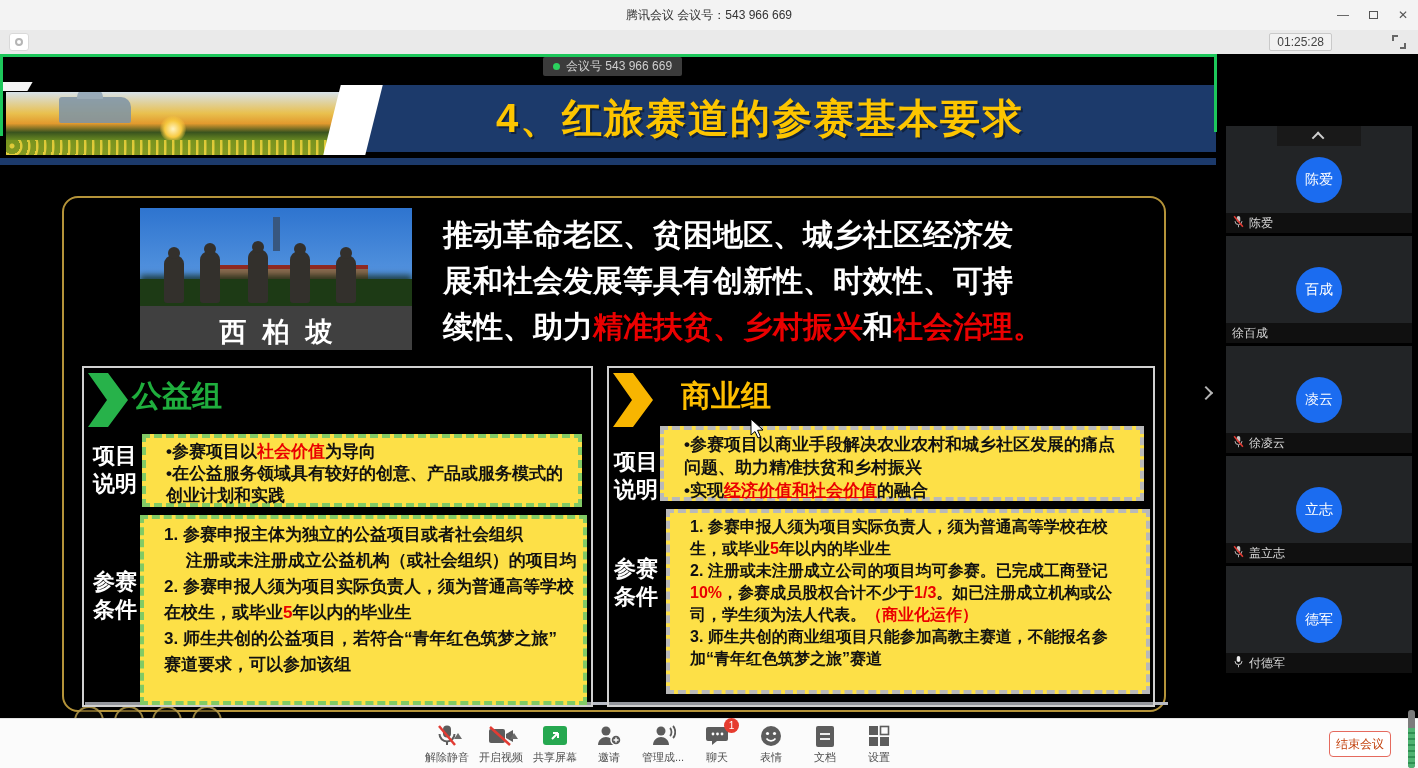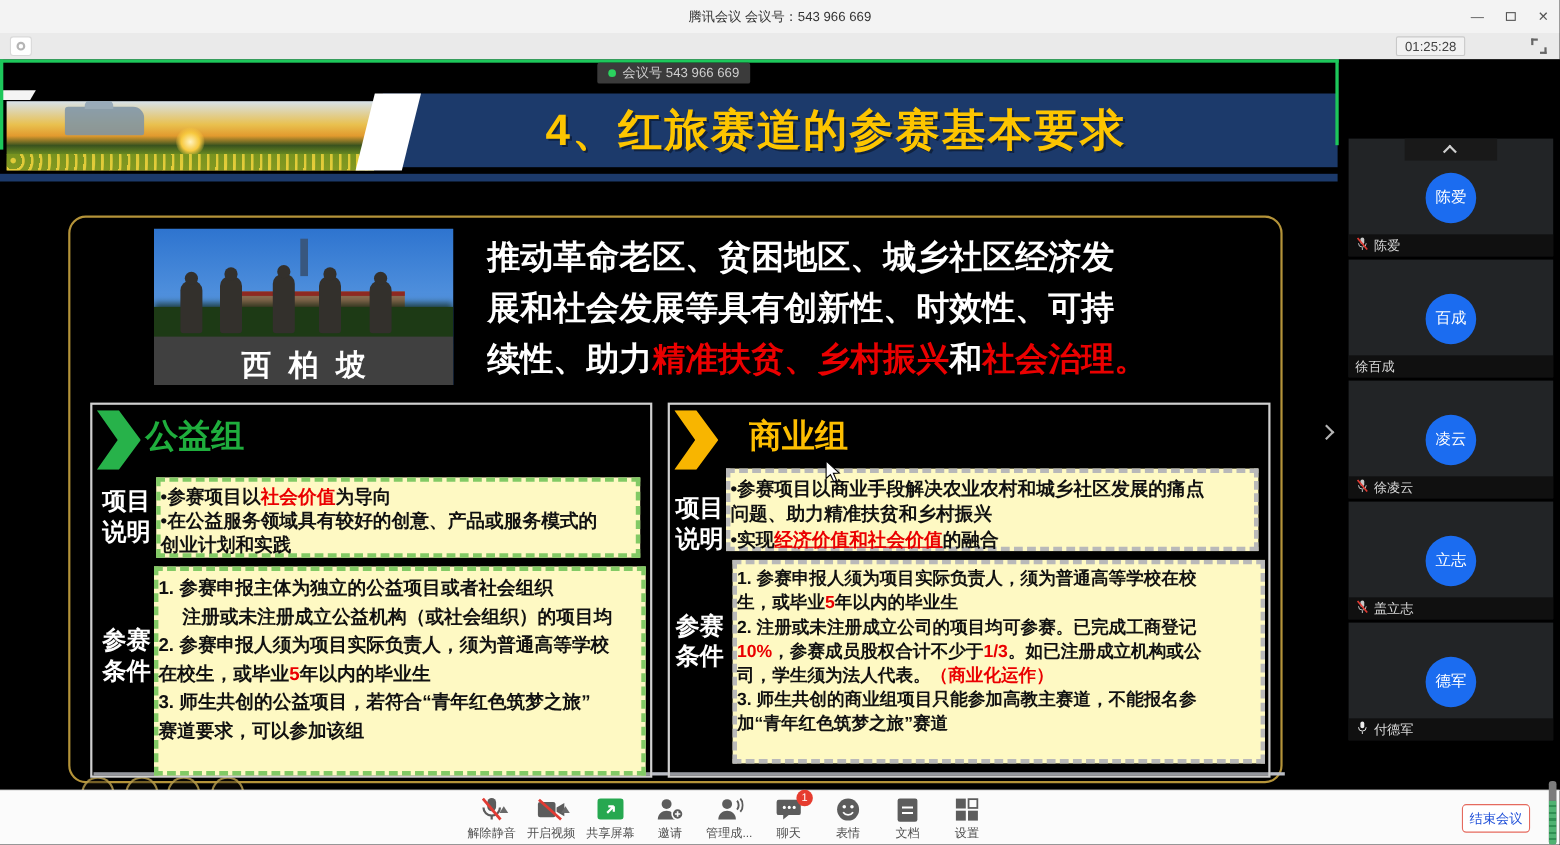--- a/index.html
+++ b/index.html
@@ -75,21 +75,21 @@
 
   
   .panel { position:absolute; top:366px; height:341px; border:2px solid #d0d0d0; background:rgba(0,0,0,.2); }
   .panel-gy { left:82px; width:511px; }
   .panel-sy { left:607px; width:548px; }
   .chev { position:absolute; left:4px; top:5px; }
   .g-title { position:absolute; top:8px; font-size:30px; font-weight:900; white-space:nowrap; }
   .g-title.green { color:#1fae3d; left:48px; }
   .g-title.yellow { color:#fdbe00; left:72px; }
   .side-label { position:absolute; color:#fff; font-size:22px; font-weight:700; line-height:28px; text-align:center; width:46px; }
-  .wbox { position:absolute; background:#fef9c3; padding:3px 0; }
+  .wbox { position:absolute; background:#fde047; padding:3px 20px; }
   .wbox .tline { white-space:nowrap; color:#111; font-weight:700; }
   .wbox.green-dash { border:4px dashed #82ca65; }
   .wbox.gray-dash { border:4px dashed #b9b9b9; }
   .gy-desc { left:58px; top:66px; width:440px; height:73px; }
   .gy-desc .tline { font-size:17px; line-height:22px; }
   .gy-cond { left:56px; top:147px; width:447px; height:190px; }
   .gy-cond .tline { font-size:17px; line-height:26px; }
   .sy-desc { left:51px; top:58px; width:484px; height:75px; }
   .sy-desc .tline { font-size:17px; line-height:23px; }
   .sy-cond { left:57px; top:141px; width:484px; height:185px; }
@@ -118,21 +118,21 @@
     border-top:1px solid #e3e3e3; z-index:50; }
   .tb-group { position:absolute; left:420px; top:4px; display:flex; }
   .tb-item { width:54px; display:flex; flex-direction:column; align-items:center; cursor:pointer; position:relative; }
   .tb-ic { height:26px; display:flex; align-items:center; justify-content:center; position:relative; }
   .tb-label { font-size:11px; color:#4f4f4f; margin-top:1px; white-space:nowrap; }
   .tb-caret { position:absolute; right:-4px; top:10px; width:0; height:0;
     border-left:4px solid transparent; border-right:4px solid transparent; border-bottom:6px solid #6a6a6a; }
   .tb-badge { position:absolute; right:-10px; top:-5px; min-width:15px; height:15px; border-radius:8px; background:#e63c2f;
     color:#fff; font-size:10px; display:flex; align-items:center; justify-content:center; padding:0 3px; }
   .end-btn { position:absolute; right:27px; top:12px; width:62px; height:26px; background:#fff; border:1px solid #e56a5e;
-    border-radius:4px; color:#1d4ed8; font-size:12px; display:flex; align-items:center; justify-content:center; cursor:pointer; }
+    border-radius:4px; color:#c2410c; font-size:12px; display:flex; align-items:center; justify-content:center; cursor:pointer; }
 </style>
 </head>
 <body>
 
 <div class="app">
 
   <div class="titlebar">
     <span>腾讯会议 会议号：543 966 669</span>
     <div class="win-controls">
       <span class="wc">—</span>

